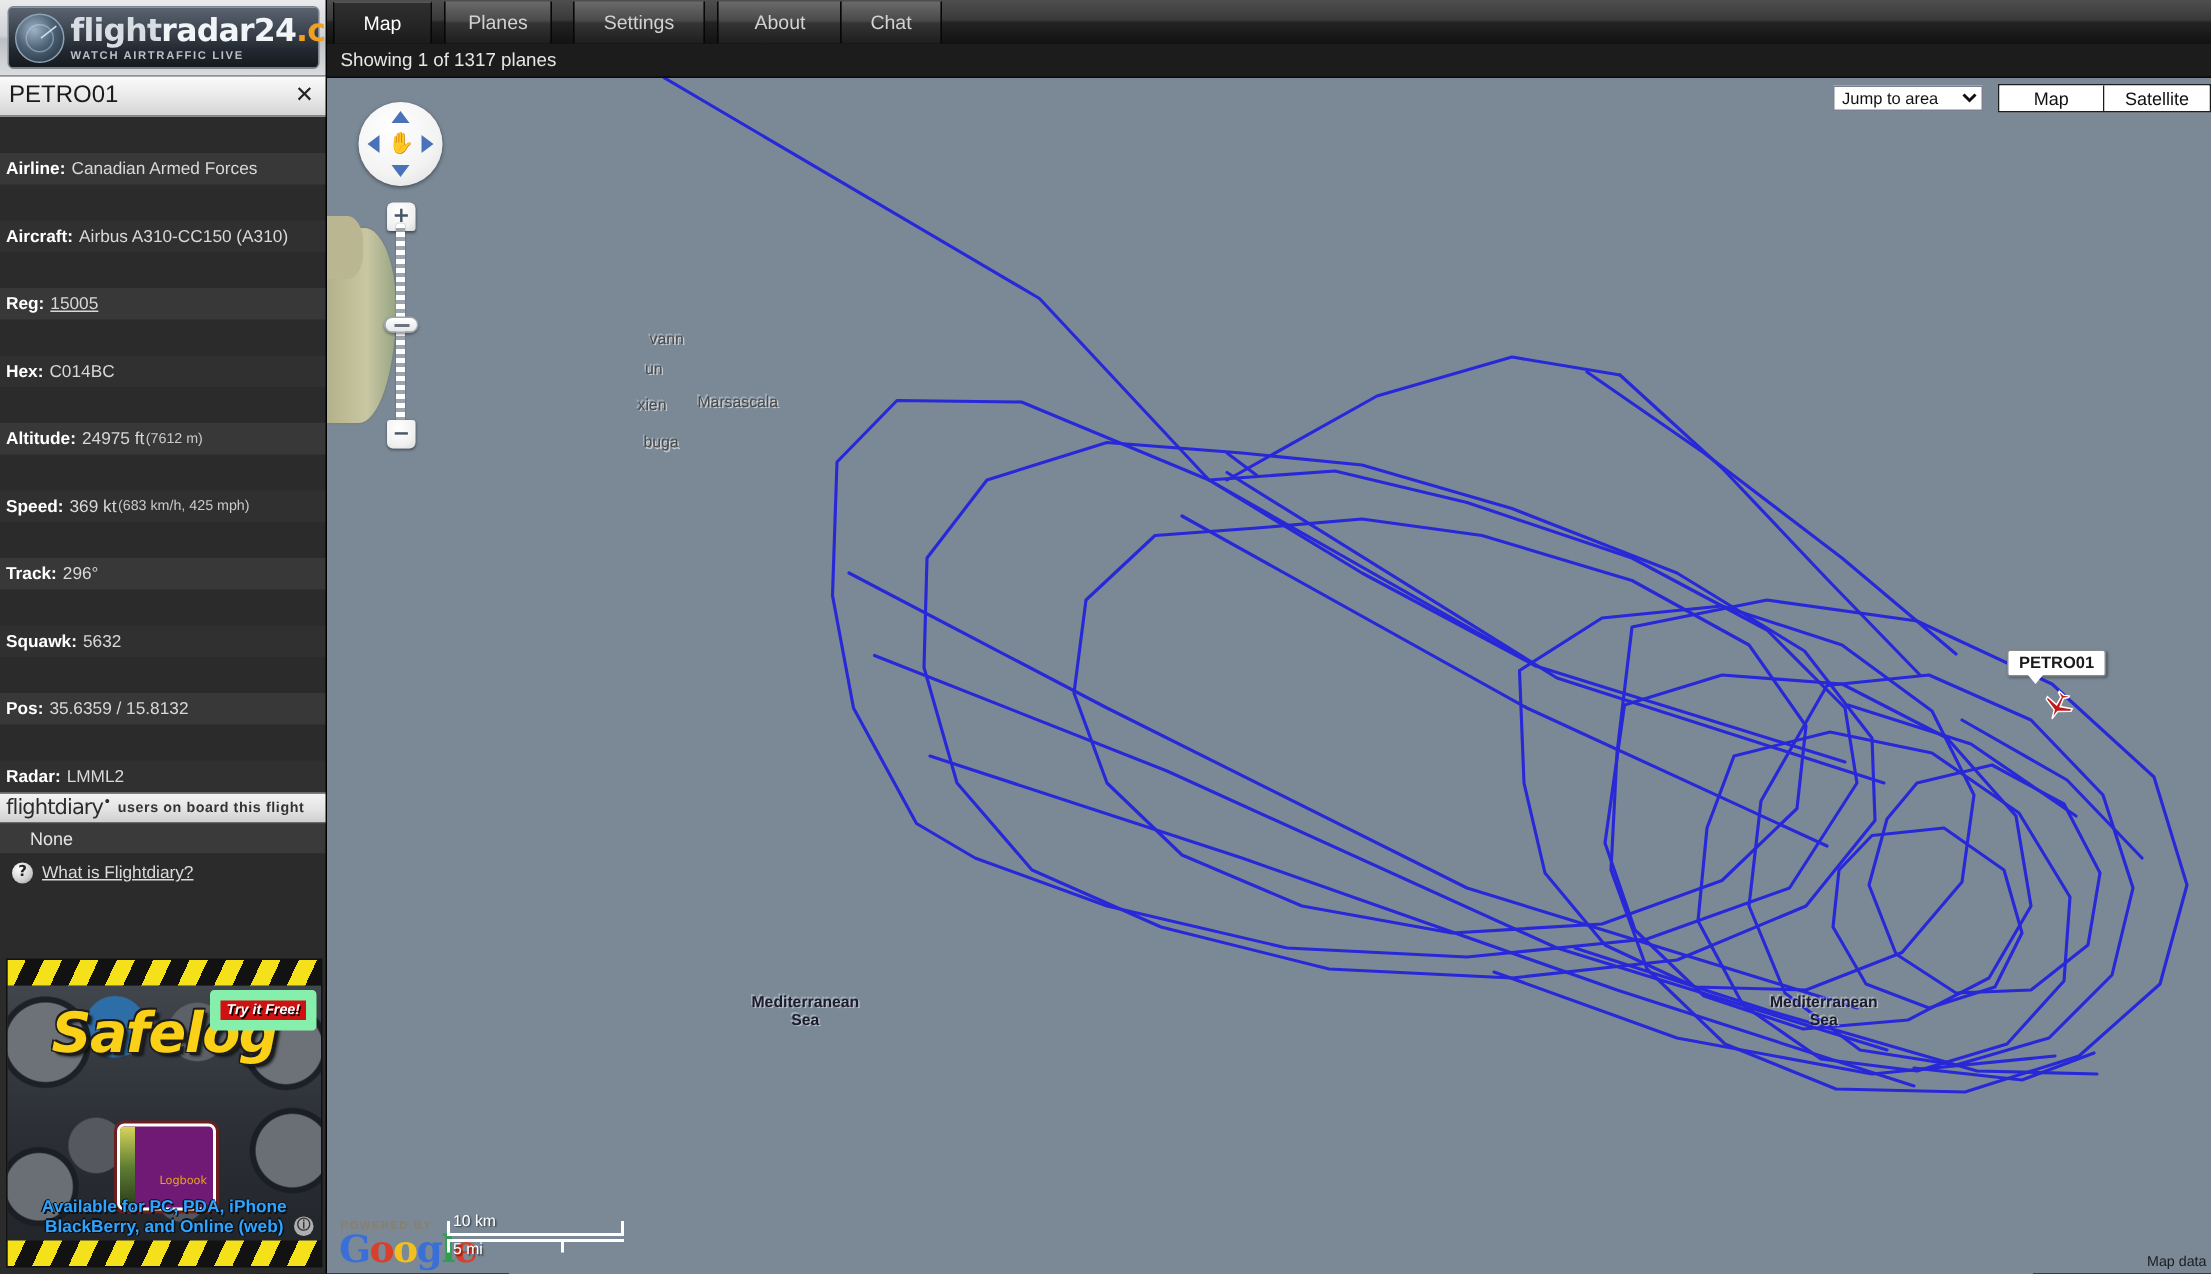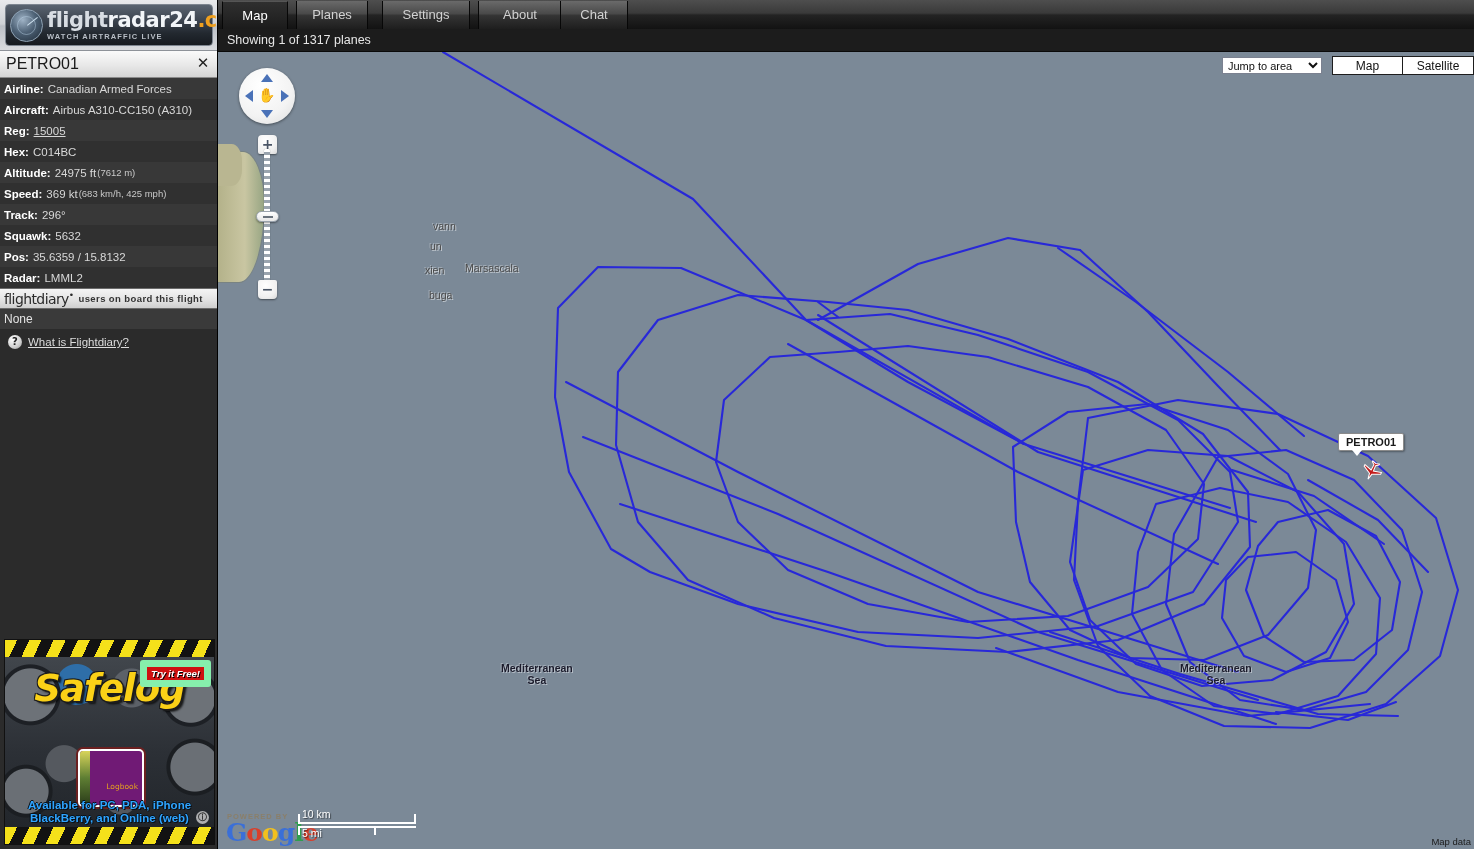--- a/index.html
+++ b/index.html
@@ -66,42 +66,42 @@
     display:flex; align-items:center;
   }
   #panel-title { font-size: 16px; color:#1a1a1a; margin-left: 6px; font-weight: normal; }
   #panel-close {
     position:absolute; right:6px; top:3px; width:18px; height:18px;
     font-size:15px; color:#222; text-align:center; line-height:18px; cursor:pointer;
     font-family:"DejaVu Sans", sans-serif;
   }
   .info-row {
     height: 21px; padding-left: 4px; display:flex; align-items:center;
-    font-size: 11.5px; color: #dcdcdc; white-space: nowrap;
+    font-size: 11.5px; color: #dcdcdc; white-space: nowrap; margin-top: 24px;
   }
   .info-row.odd  { background: #383838; }
   .info-row.even { background: #303030; }
   .ikey { font-weight: bold; color: #ffffff; margin-right: 4px; }
   .ival { color: #d8d8d8; }
   .isub { color:#c9c9c9; font-size: 9.5px; margin-left:1px; }
 
   #fd-bar {
     height: 21px; width:218px; display:flex; align-items:center;
     background: linear-gradient(to bottom,#f4f4f4 0%,#e2e2e2 60%,#cfcfcf 100%);
     border-top:1px solid #6a6a6a; border-bottom:1px solid #6a6a6a;
   }
   #fd-logo {
     font-size: 14px; color:#2b2b2b; margin-left:4px; letter-spacing:-.6px;
     font-family:"DejaVu Sans", sans-serif;
   }
   #fd-logo sup { font-size:9px; color:#2b2b2b; }
   #fd-sub { font-size:9.5px; color:#333; margin-left:5px; letter-spacing:.4px; font-weight:bold;}
   #fd-none {
     height:20px; background:#3a3a3a; color:#e4e4e4; font-size:12px;
-    display:flex; align-items:center; padding-left:4px;
+    display:flex; align-items:center; padding-left:20px;
   }
   #fd-link-row {
     height:26px; background:#2b2b2b; display:flex; align-items:center; padding-left:8px;
   }
   #q-icon {
     width:14px; height:14px; border-radius:50%;
     background: radial-gradient(circle at 35% 30%, #ffffff 0%, #cfcfcf 60%, #8e8e8e 100%);
     color:#222; font-size:10px; font-weight:bold; text-align:center; line-height:14px;
     margin-right:6px; flex:none; font-family:"DejaVu Sans", sans-serif;
   }

